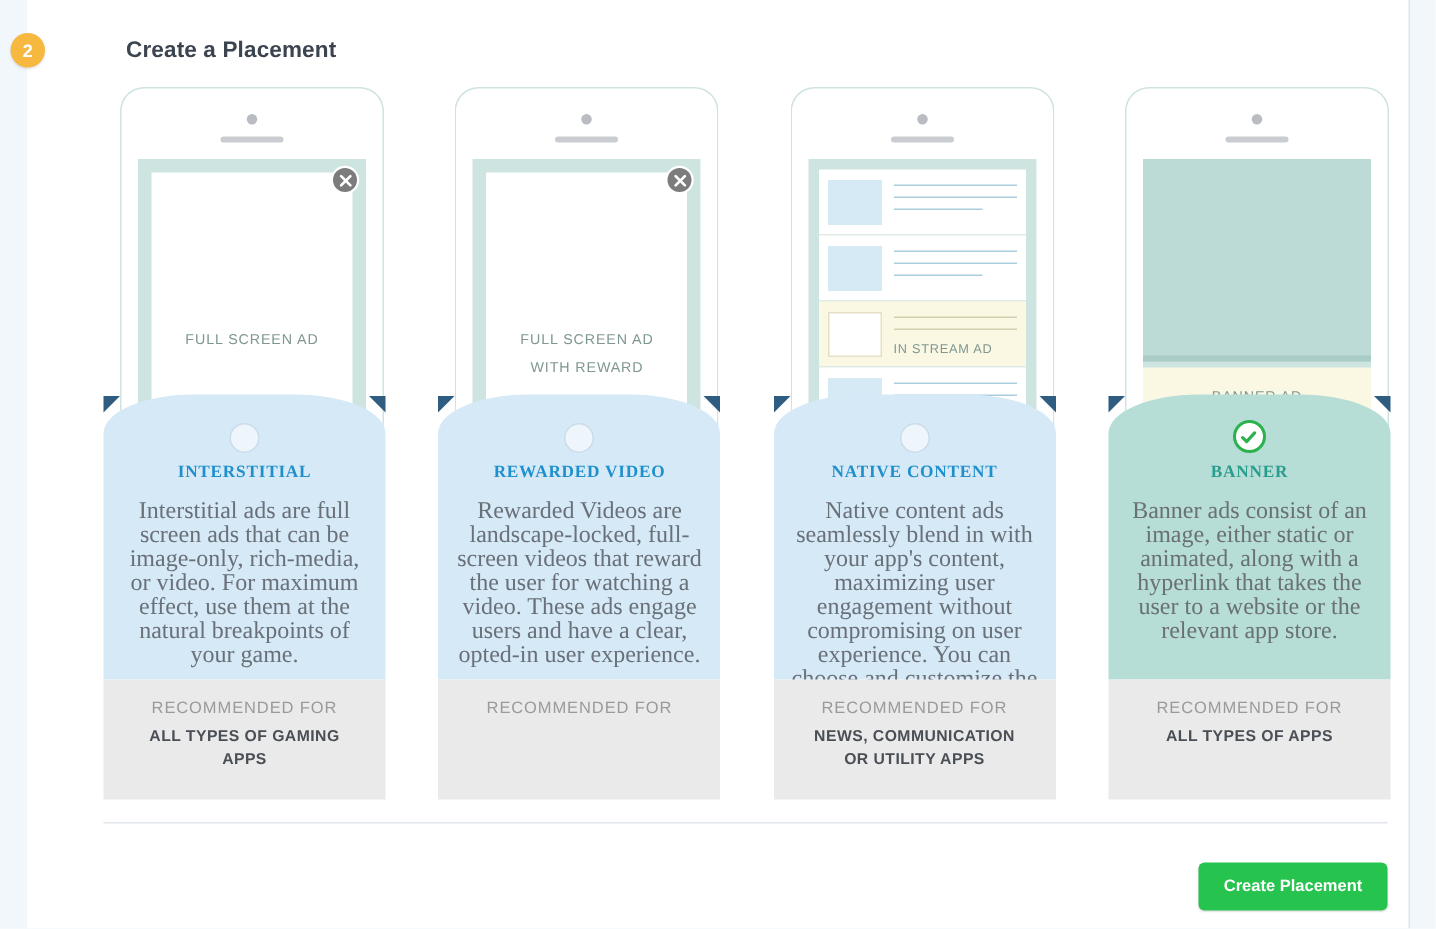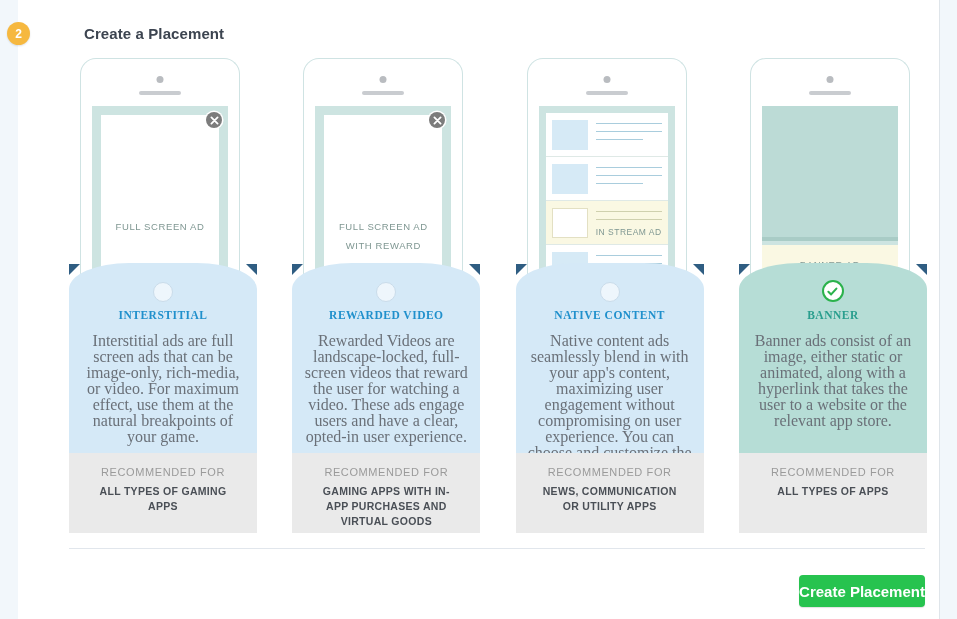--- a/index.html
+++ b/index.html
@@ -52,21 +52,21 @@
   .card {
     position: relative;
     width: 188px;
     height: 475px;
   }
 
   
   .phone {
     position: absolute;
     left: 11px; top: 0;
-    width: 160px; height: 230px;
+    width: 176px; height: 230px;
     border: 1px solid #cfe3e3;
     border-bottom: none;
     border-radius: 16px 16px 0 0;
     background: #ffffff;
     overflow: hidden;
   }
   .cam {
     position: absolute; left: 50%; top: 17px;
     transform: translateX(-50%);
     width: 7px; height: 7px; border-radius: 50%;
@@ -225,21 +225,21 @@
     background: #e1e6ec;
   }
   .primary-btn {
     position: absolute;
     left: 781px; top: 575px;
     width: 126px; height: 32px;
     background: #27c34f;
     border: none; border-radius: 4px;
     color: #ffffff;
     font-family: "Liberation Sans", sans-serif;
-    font-size: 15px; font-weight: bold;
+    font-size: 11px; font-weight: bold;
     cursor: pointer;
     box-shadow: 0 1px 1px rgba(0,0,0,.12);
   }
 </style>
 </head>
 <body>
 
 <div id="app">
   <div class="panel">
 
@@ -295,21 +295,20 @@
           </div>
           <div class="info">
             <div class="corner l"></div>
             <div class="corner r"></div>
             <div class="homebtn"></div>
             <div class="card-title">REWARDED VIDEO</div>
             <div class="card-desc">Rewarded Videos are landscape-locked, full-screen videos that reward the user for watching a video. These ads engage users and have a clear, opted-in user experience.</div>
           </div>
           <div class="foot">
             <div class="foot-kicker">RECOMMENDED FOR</div>
-            <div class="foot-val">GAMING APPS WITH IN-APP PURCHASES AND VIRTUAL GOODS</div>
           </div>
         </div>
         <div class="card">
           <div class="phone">
             <div class="cam"></div>
             <div class="speaker"></div>
             <div class="screen">
               <div class="feed">
                 <div class="frow">
                   <div class="thumb"></div>

